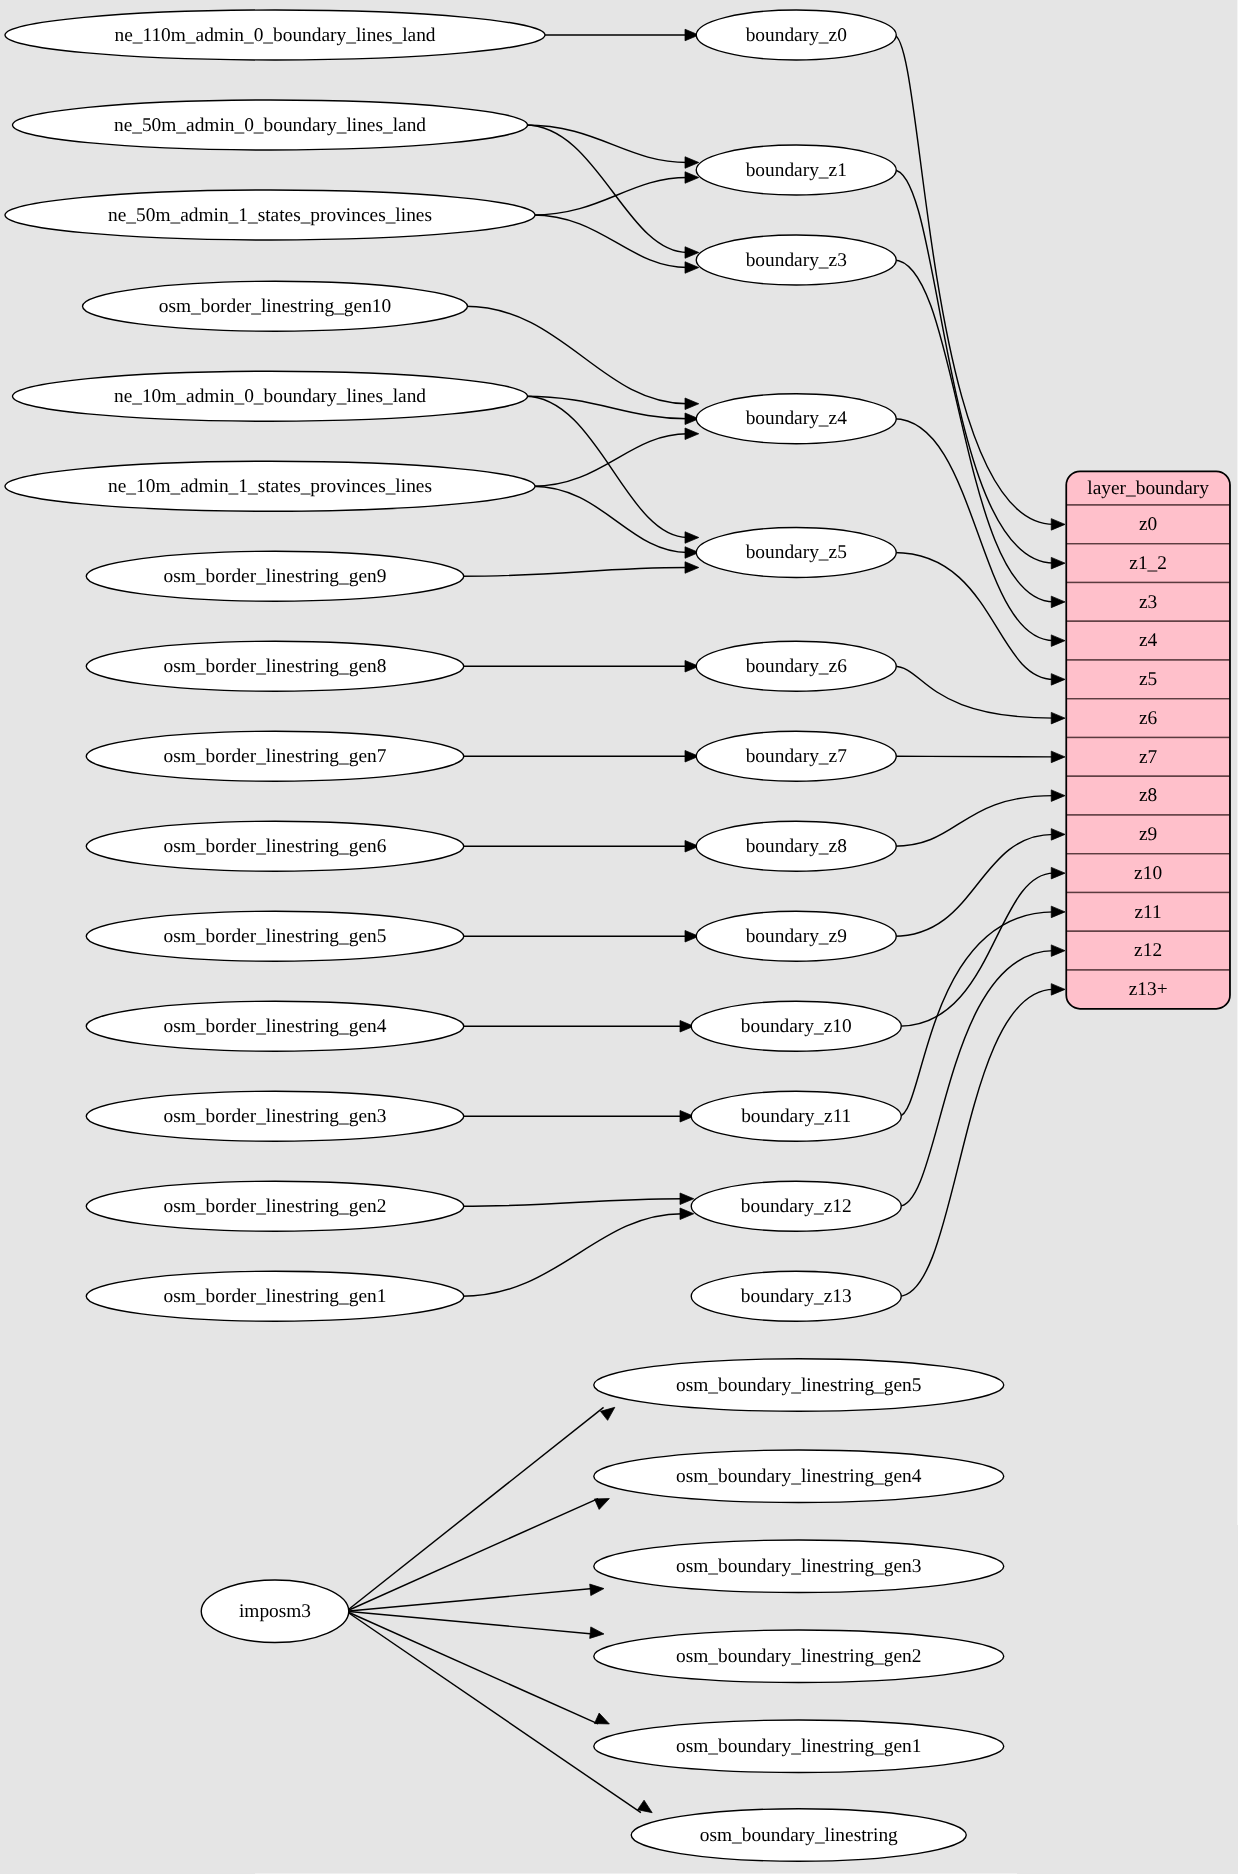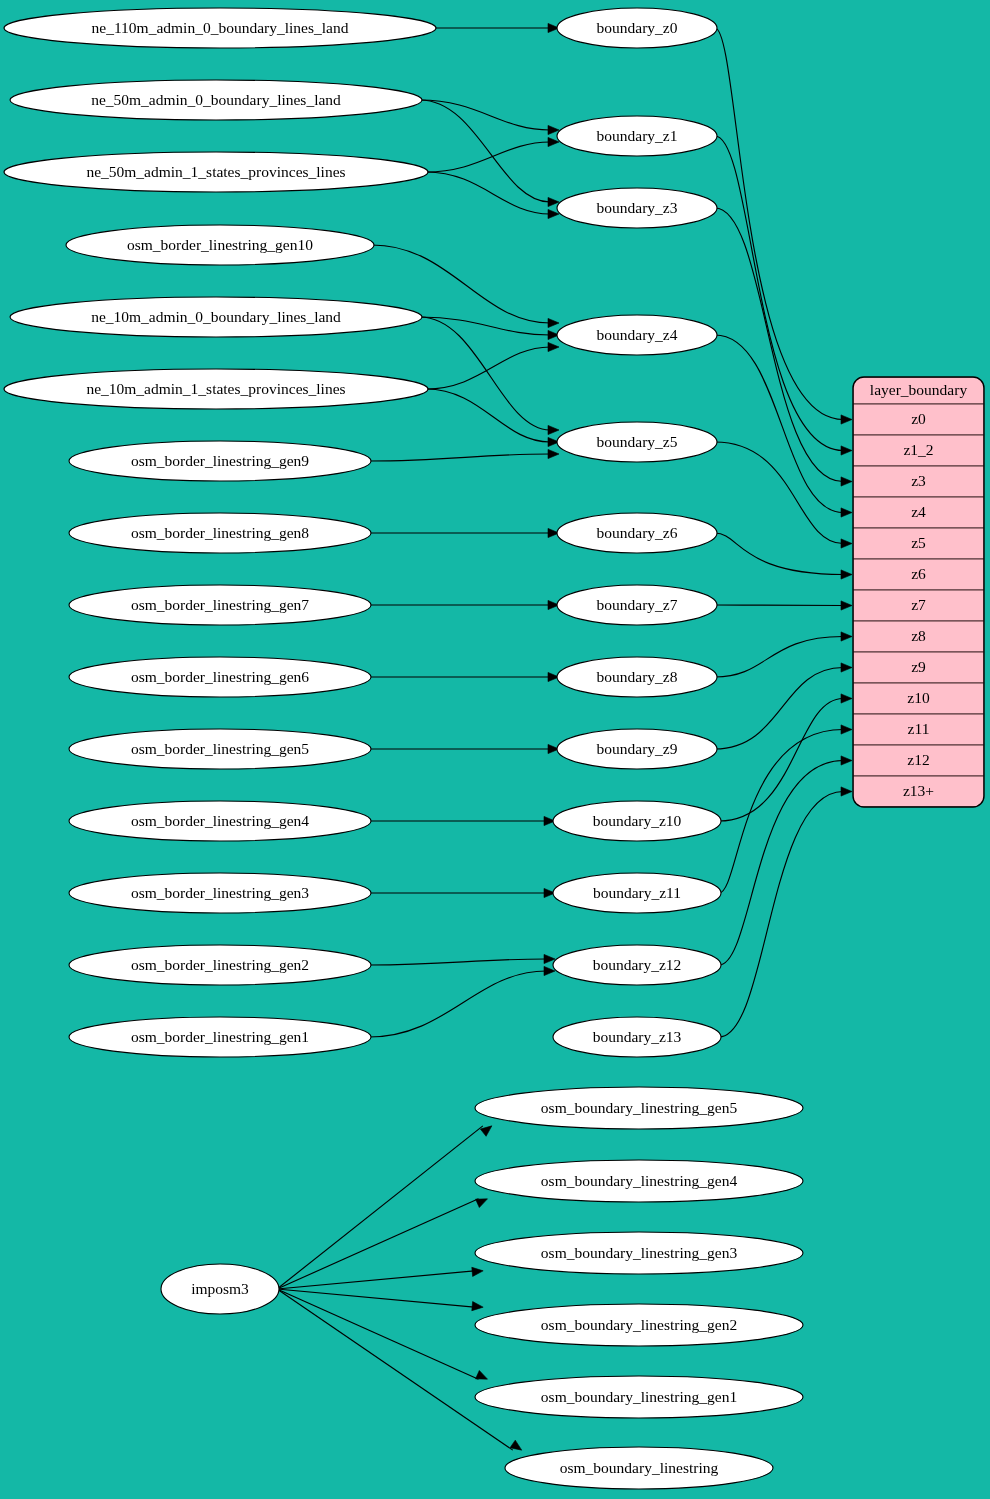--- a/index.html
+++ b/index.html
@@ -4,21 +4,21 @@
 <style>
   html, body {
     margin: 0;
     padding: 0;
     background: #ffffff;
   }
   #canvas-wrap {
     position: relative;
     width: 990px;
     height: 1499px;
-    background: #14b8a6;
+    background: #e5e5e5;
     overflow: hidden;
   }
   svg#graph {
     display: block;
     width: 990px;
     height: 1499px;
     font-family: "Liberation Serif", "DejaVu Serif", serif;
   }
   .node-ellipse {
     fill: #ffffff;

